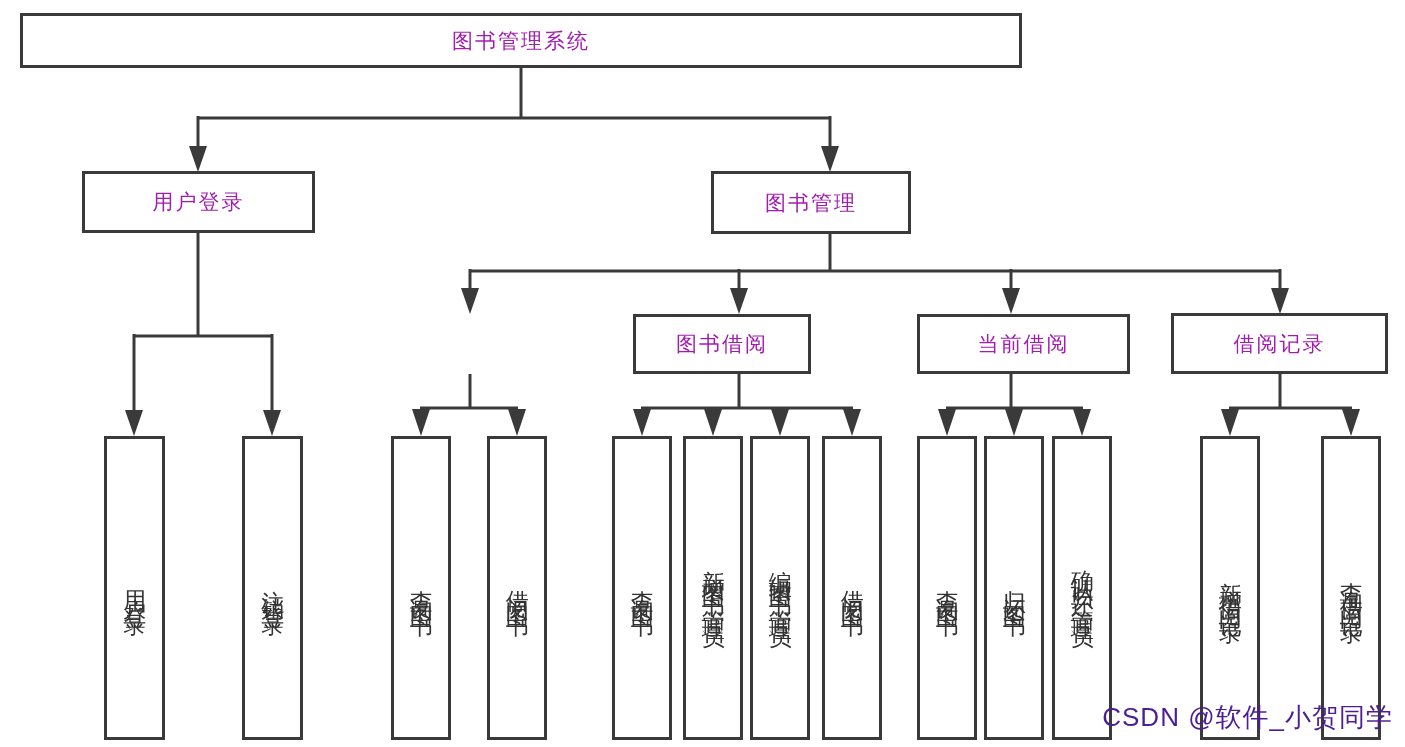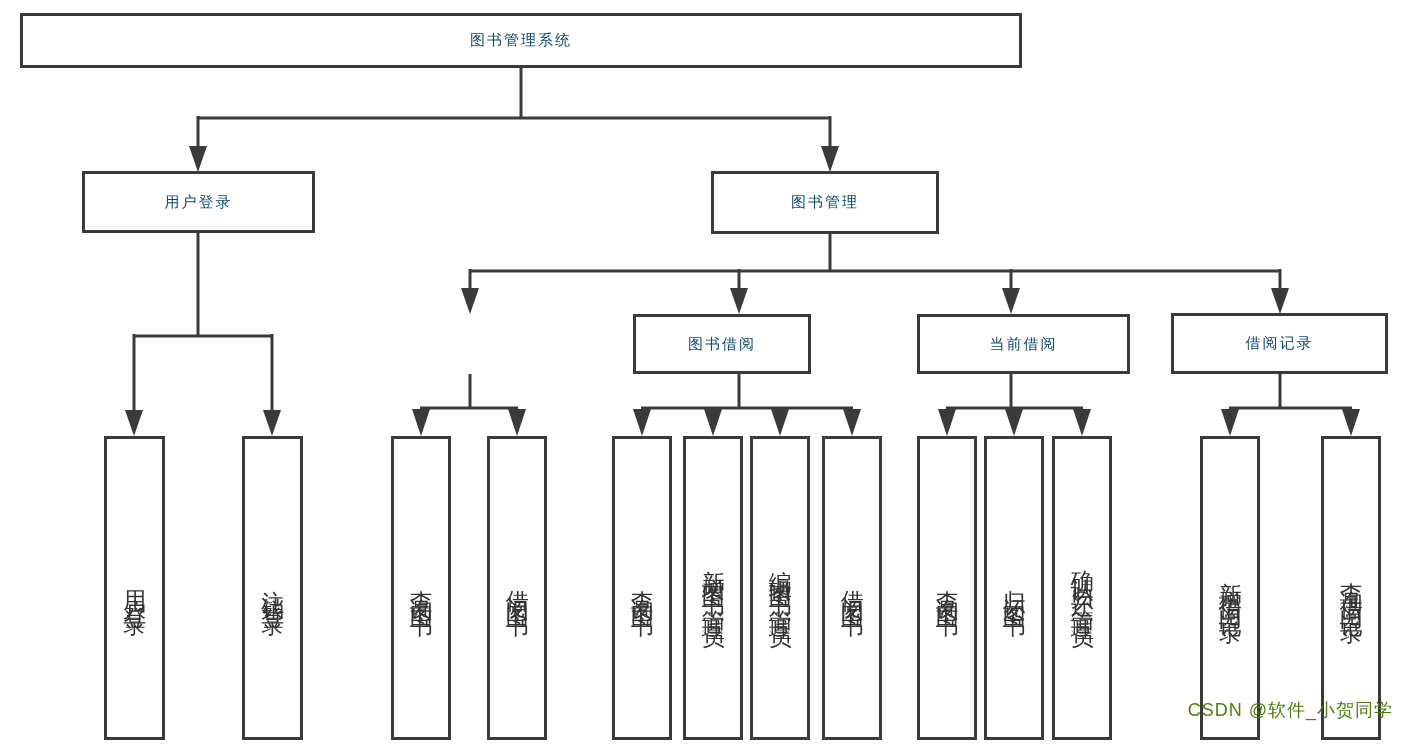--- a/index.html
+++ b/index.html
@@ -20,41 +20,41 @@
   .box {
     position: absolute;
     box-sizing: border-box;
     border: 3px solid #3a3a3a;
     background: #ffffff;
     display: flex;
     align-items: center;
     justify-content: center;
   }
   .hlabel {
-    font-size: 15px;
+    font-size: 21px;
     letter-spacing: 2px;
     white-space: nowrap;
-    color: #0c4a6e;
+    color: #a21caf;
   }
   .leaf .vlabel {
     writing-mode: vertical-rl;
     text-orientation: mixed;
     font-size: 23px;
     letter-spacing: 8px;
     line-height: 1.1;
     white-space: nowrap;
     color: #333333;
   }
   .watermark {
     position: absolute;
     right: 12px;
-    bottom: 25px;
-    font-size: 18px;
+    bottom: 12px;
+    font-size: 26px;
     letter-spacing: 1px;
-    color: #4d7c0f;
+    color: #4c1d95;
     white-space: nowrap;
   }
 </style>
 </head>
 <body>
 
 <div class="canvas">
 
   <svg class="connectors" viewBox="0 0 1405 747" xmlns="http://www.w3.org/2000/svg">
     <g stroke="#3a3a3a" stroke-width="3" fill="none">
@@ -118,21 +118,21 @@
     </g>
   </svg>
 
   <div class="box" style="left:20px; top:13px; width:1002px; height:55px;">
     <span class="hlabel">图书管理系统</span>
   </div>
 
   <div class="box" style="left:82px; top:171px; width:233px; height:62px;">
     <span class="hlabel">用户登录</span>
   </div>
-  <div class="box" style="left:711px; top:171px; width:228px; height:63px;">
+  <div class="box" style="left:711px; top:171px; width:200px; height:63px;">
     <span class="hlabel">图书管理</span>
   </div>
 
   <div class="box" style="left:633px; top:314px; width:178px; height:60px;">
     <span class="hlabel">图书借阅</span>
   </div>
   <div class="box" style="left:905px; top:314px; width:213px; height:60px;margin-left:12px;">
     <span class="hlabel">当前借阅</span>
   </div>
   <div class="box" style="left:1171px; top:313px; width:217px; height:61px;">

